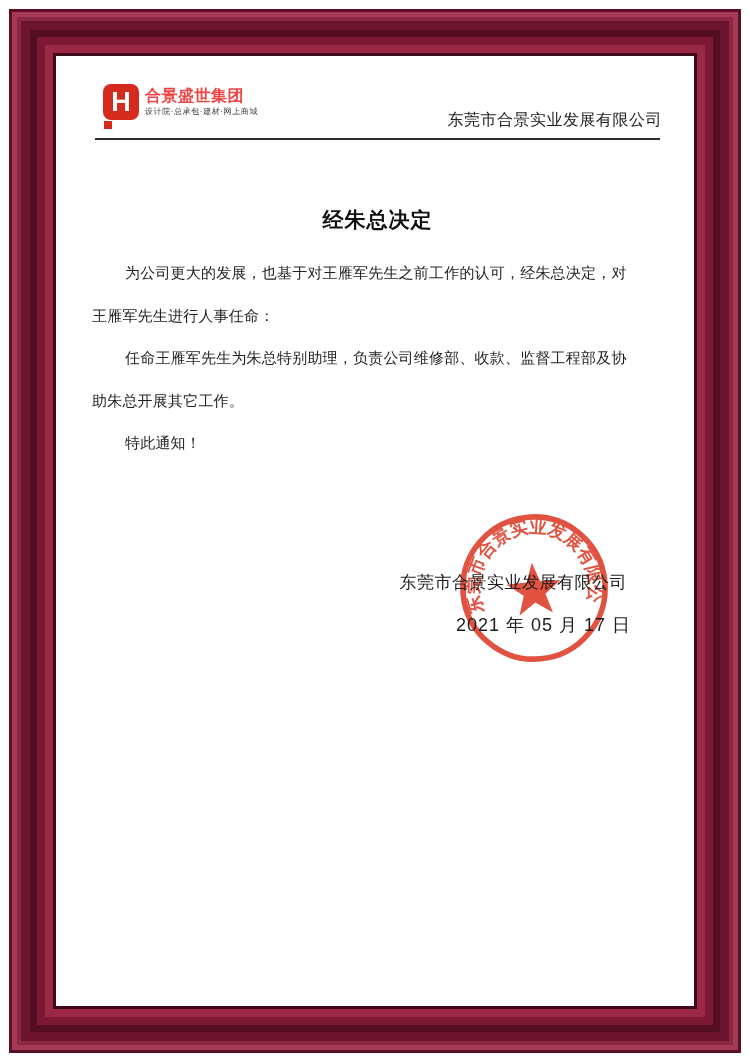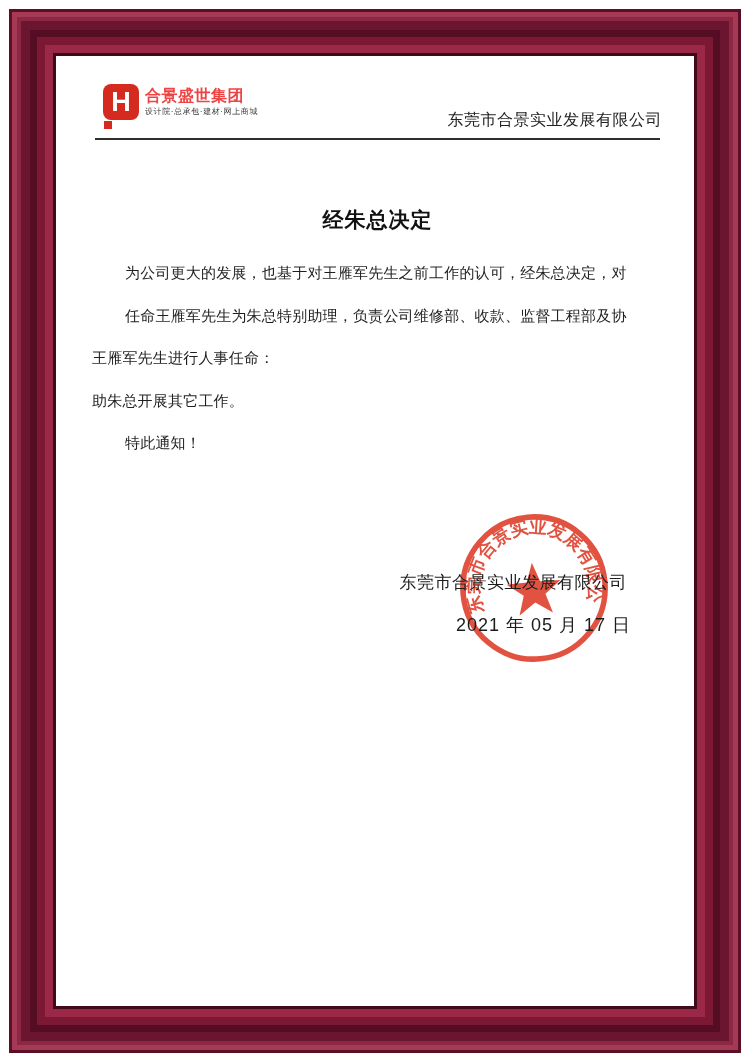--- a/index.html
+++ b/index.html
@@ -78,22 +78,22 @@
              <div class="logo-name">合景盛世集团</div>
              <div class="logo-tagline">设计院·总承包·建材·网上商城</div>
            </div>
            <div class="co-name">东莞市合景实业发展有限公司</div>
            <div class="head-rule"></div>
 
            <div class="doc-title">经朱总决定</div>
 
            <div class="body-text">
              <div class="line indent">为公司更大的发展，也基于对王雁军先生之前工作的认可，经朱总决定，对</div>
+             <div class="line">王雁军先生进行人事任命：</div>
              <div class="line indent">任命王雁军先生为朱总特别助理，负责公司维修部、收款、监督工程部及协</div>
-             <div class="line">王雁军先生进行人事任命：</div>
              <div class="line">助朱总开展其它工作。</div>
              <div class="line indent">特此通知！</div>
            </div>
 
            <svg class="seal" viewBox="0 0 200 200" xmlns="http://www.w3.org/2000/svg">
              <circle cx="100" cy="100" r="90" fill="none" stroke-width="7" stroke="#dd3a26"></circle>
              <polygon points="100,68 108.5,92.3 134.2,92.9 113.8,108.5 121.2,133.1 100,118.5 78.8,133.1 86.2,108.5 65.8,92.9 91.5,92.3" fill="#dd3a26"></polygon>
              <defs>
                <path id="sealArc" d="M 34.2 123.9 A 70 70 0 1 1 165.8 123.9" fill="none"></path>
              </defs>

